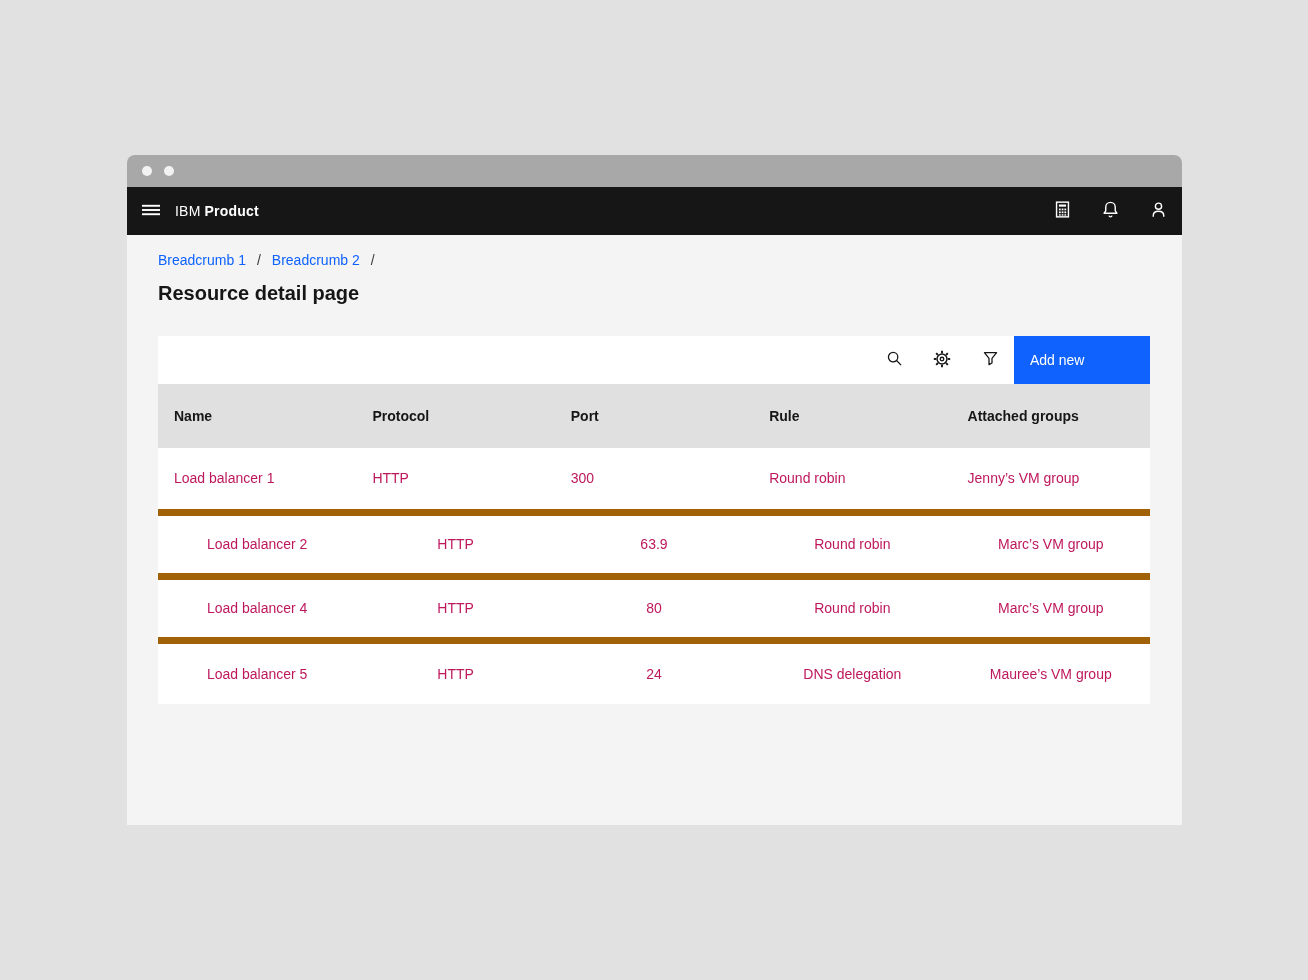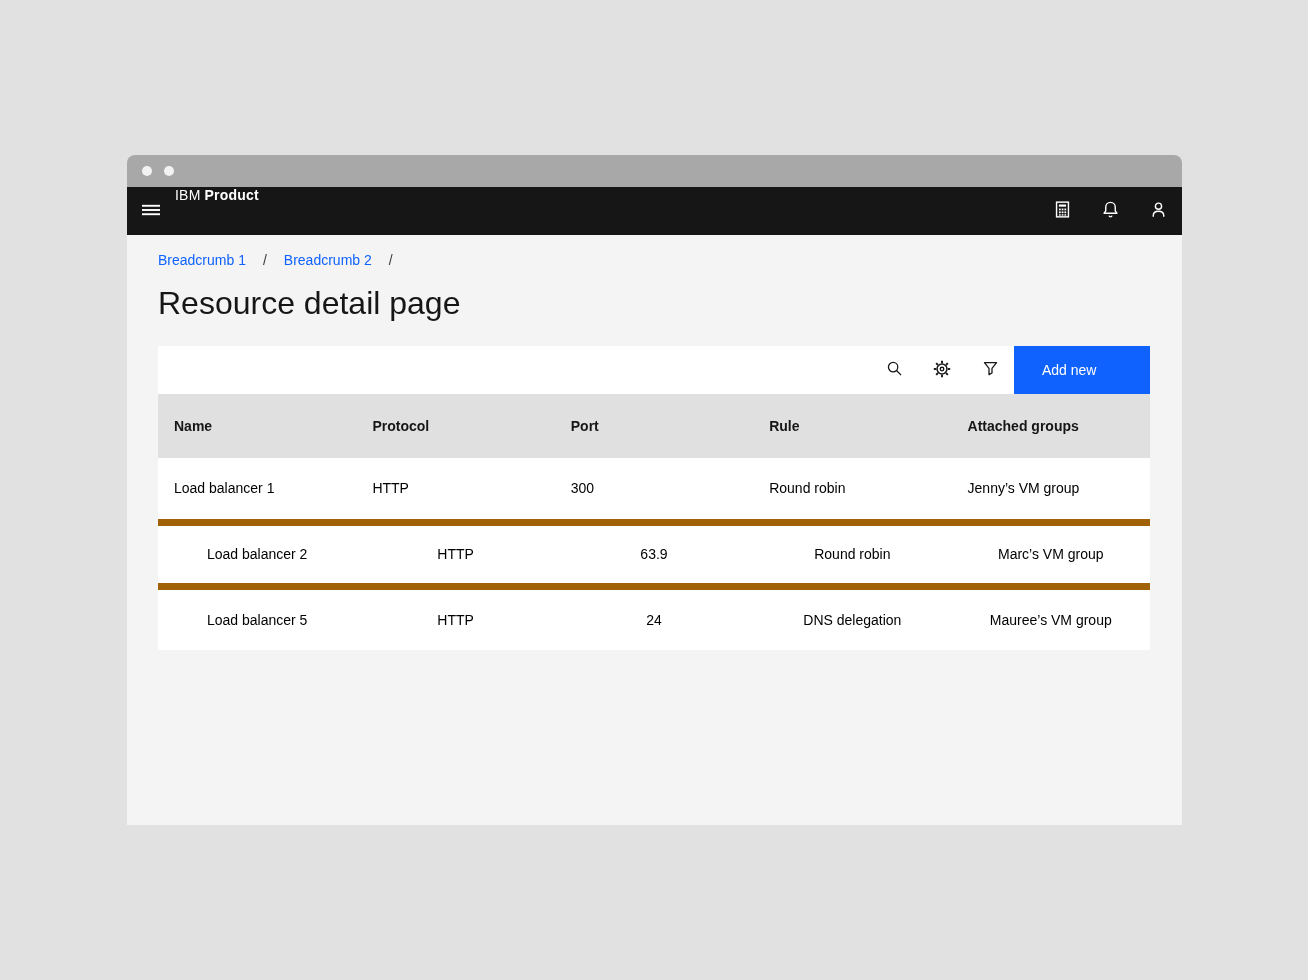--- a/index.html
+++ b/index.html
@@ -37,20 +37,21 @@
     border-radius: 50%;
     background: #f2f2f2;
   }
 
   
   .appbar {
     height: 48px;
     flex: 0 0 48px;
     background: #161616;
     display: flex;
+    align-items: center;
   }
   .icon-btn-dark {
     width: 48px; height: 48px;
     display: flex; align-items: center; justify-content: center;
     background: transparent; border: none; cursor: pointer;
   }
   .brand {
     color: #ffffff;
     font-size: 14px;
     letter-spacing: 0.2px;
@@ -63,36 +64,36 @@
   .content {
     flex: 1 1 auto;
     background: #f4f4f4;
     padding: 16px 32px 0 31px;
     overflow: hidden;
   }
 
   .breadcrumb {
     display: flex;
     align-items: center;
-    gap: 17px;
+    gap: 11px;
     font-size: 14px;
     line-height: 18px;
   }
   .breadcrumb a {
     color: #0f62fe;
     text-decoration: none;
     cursor: pointer;
   }
   .breadcrumb .sep { color: #393939; }
 
   h1.page-title {
-    margin-top: 16px;
-    font-size: 32px;
+    margin-top: 6px;
+    font-size: 20px;
     line-height: 36px;
-    font-weight: 400;
+    font-weight: 700;
     color: #161616;
   }
 
   
   .switcher {
     margin-top: 43px;
     display: inline-flex;
     width: 300px;
     height: 38px;
     border: 1px solid #161616;
@@ -140,21 +141,21 @@
     background: transparent; border: none; cursor: pointer;
   }
   .add-btn {
     width: 136px; height: 48px;
     background: #0f62fe;
     color: #ffffff;
     border: none;
     font-family: inherit;
     font-size: 14px;
     text-align: left;
-    padding-left: 28px;
+    padding-left: 16px;
     cursor: pointer;
   }
 
   table.data-table {
     width: 100%;
     border-collapse: collapse;
     table-layout: fixed;
     font-size: 14px;
   }
   table.data-table th {
@@ -164,21 +165,21 @@
     vertical-align: middle;
     padding: 0 16px;
     font-weight: 700;
     color: #161616;
   }
   table.data-table td {
     height: 64px;
     background: #ffffff;
     vertical-align: middle;
     padding: 4px 16px;
-    color: #000000;
+    color: #be185d;
   }
   table.data-table tbody tr + tr td { border-top: 7px solid #a16207; text-align: center; }
 </style>
 </head>
 <body>
 
 <div class="window">
 
   <div class="titlebar">
     <span class="dot"></span>
@@ -305,20 +306,27 @@
             <td>Jenny’s VM group</td>
           </tr>
           <tr>
             <td>Load balancer 2</td>
             <td>HTTP</td>
             <td>63.9</td>
             <td>Round robin</td>
             <td>Marc’s VM group</td>
           </tr>
           <tr>
+            <td>Load balancer 4</td>
+            <td>HTTP</td>
+            <td>80</td>
+            <td>Round robin</td>
+            <td>Marc’s VM group</td>
+          </tr>
+          <tr>
             <td>Load balancer 5</td>
             <td>HTTP</td>
             <td>24</td>
             <td>DNS delegation</td>
             <td>Mauree’s VM group</td>
           </tr>
         </tbody>
       </table>
 
     </div>

